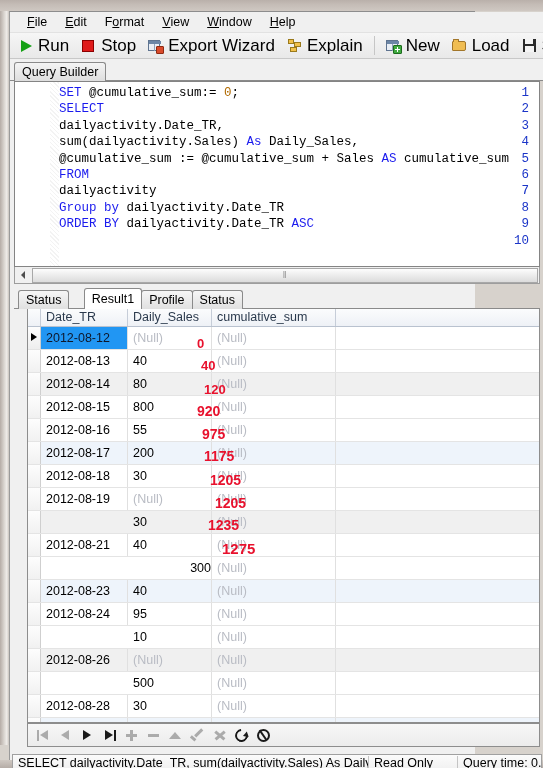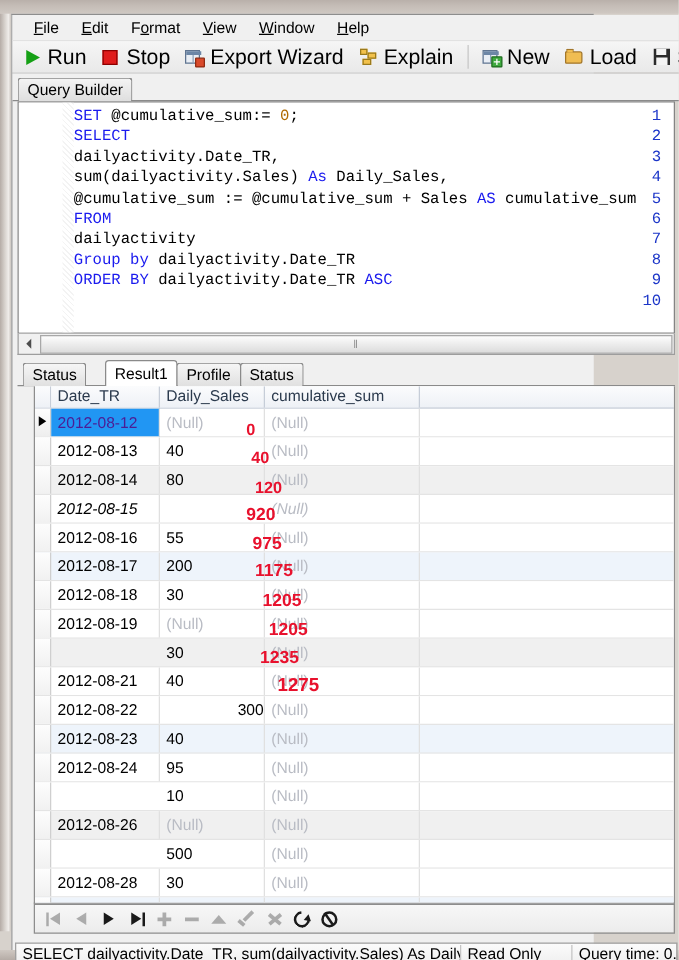--- a/index.html
+++ b/index.html
@@ -199,21 +199,21 @@
     position:absolute;top:0;height:22px;line-height:22px;
     font-size:12.5px;color:#000;padding-left:5px;box-sizing:border-box;
     border-right:1px solid #e0e0e0;overflow:hidden;white-space:nowrap;
   }
   .gcell.null{color:#b9bcc4;}
   .rowhdr{
     position:absolute;left:0;top:0;width:13px;height:22px;
     border-right:1px solid #cfcfcf;box-sizing:border-box;
     background:linear-gradient(to bottom,#fdfdfd,#f1f1f1);
   }
-  .grow.selected .gcell.c0{background:#2196f3;color:#4c1d95;}
+  .grow.selected .gcell.c0{background:#2196f3;color:#0f172a;}
   .grow.selected .rowhdr{background:linear-gradient(to bottom,#fdfdfd,#eeeeee);}
   .rowmark{
     position:absolute;left:3px;top:6px;width:0;height:0;
     border-left:6px solid #000;border-top:4px solid transparent;border-bottom:4px solid transparent;
   }
   .annot{
     position:absolute;color:#e8112d;font-weight:bold;
     font-family:"Liberation Sans","DejaVu Sans",sans-serif;
     pointer-events:none;white-space:nowrap;
   }
@@ -411,23 +411,24 @@
             <div class="gcell c0" style="left: 13px; width: 87px;">2012-08-13</div>
             <div class="gcell c1" style="left: 100px; width: 84px;">40</div>
             <div class="gcell c2 null" style="left: 184px; width: 124px;">(Null)</div>
           </div>
           <div class="grow stripe-gray" style="top: 64px;">
             <div class="rowhdr"></div>
             <div class="gcell c0" style="left: 13px; width: 87px;">2012-08-14</div>
             <div class="gcell c1" style="left: 100px; width: 84px;">80</div>
             <div class="gcell c2 null" style="left: 184px; width: 124px;">(Null)</div>
           </div>
-          <div class="grow stripe-white" style="top: 87px; font-style: italic;">
+          <div class="grow stripe-white" style="top: 87px;">
             <div class="rowhdr"></div>
             <div class="gcell c0" style="left: 13px; width: 87px;">2012-08-15</div>
+            <div class="gcell c1" style="left: 100px; width: 84px;">800</div>
             <div class="gcell c2 null" style="left: 184px; width: 124px;">(Null)</div>
           </div>
           <div class="grow stripe-white" style="top: 110px;">
             <div class="rowhdr"></div>
             <div class="gcell c0" style="left: 13px; width: 87px;">2012-08-16</div>
             <div class="gcell c1" style="left: 100px; width: 84px;">55</div>
             <div class="gcell c2 null" style="left: 184px; width: 124px;">(Null)</div>
           </div>
           <div class="grow stripe-blue" style="top: 133px;">
             <div class="rowhdr"></div>
@@ -453,21 +454,20 @@
             <div class="gcell c2 null" style="left: 184px; width: 124px;">(Null)</div>
           </div>
           <div class="grow stripe-white" style="top: 225px;">
             <div class="rowhdr"></div>
             <div class="gcell c0" style="left: 13px; width: 87px;">2012-08-21</div>
             <div class="gcell c1" style="left: 100px; width: 84px;">40</div>
             <div class="gcell c2 null" style="left: 184px; width: 124px;">(Null)</div>
           </div>
           <div class="grow stripe-white" style="top: 248px;">
             <div class="rowhdr"></div>
-            <div class="gcell c0" style="left: 13px; width: 87px;">2012-08-22</div>
             <div class="gcell c1" style="left: 100px; width: 84px; text-align: right;">300</div>
             <div class="gcell c2 null" style="left: 184px; width: 124px;">(Null)</div>
           </div>
           <div class="grow stripe-blue" style="top: 271px;">
             <div class="rowhdr"></div>
             <div class="gcell c0" style="left: 13px; width: 87px;">2012-08-23</div>
             <div class="gcell c1" style="left: 100px; width: 84px;">40</div>
             <div class="gcell c2 null" style="left: 184px; width: 124px;">(Null)</div>
           </div>
           <div class="grow stripe-white" style="top: 294px;">

